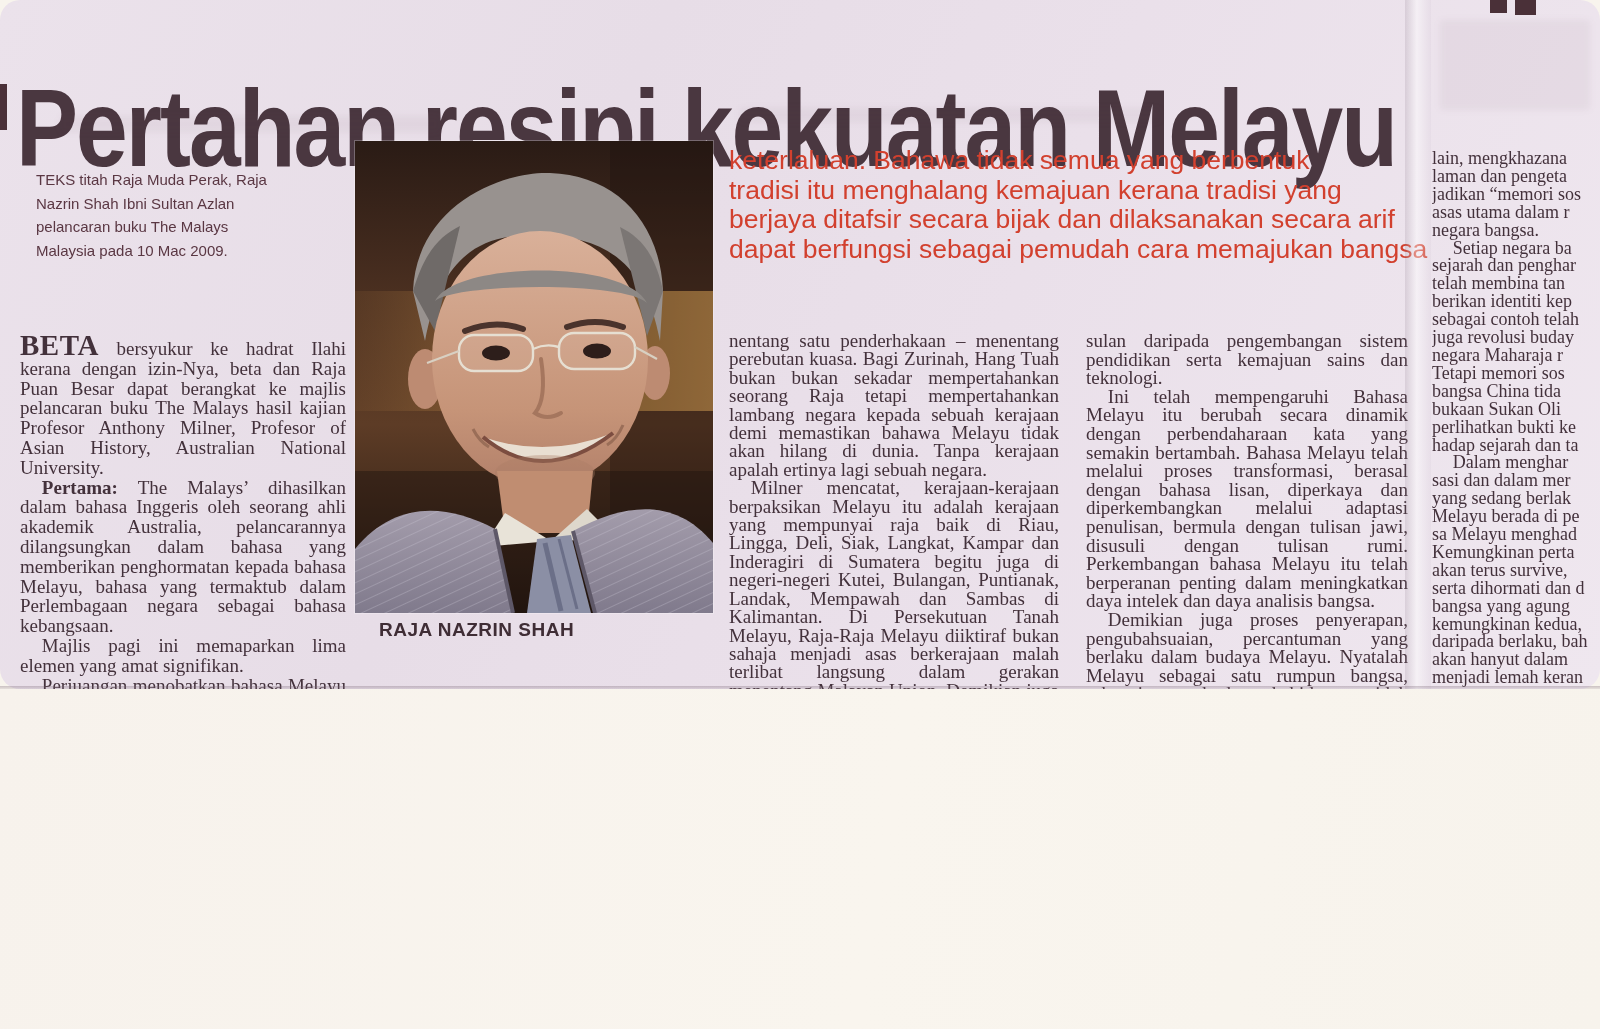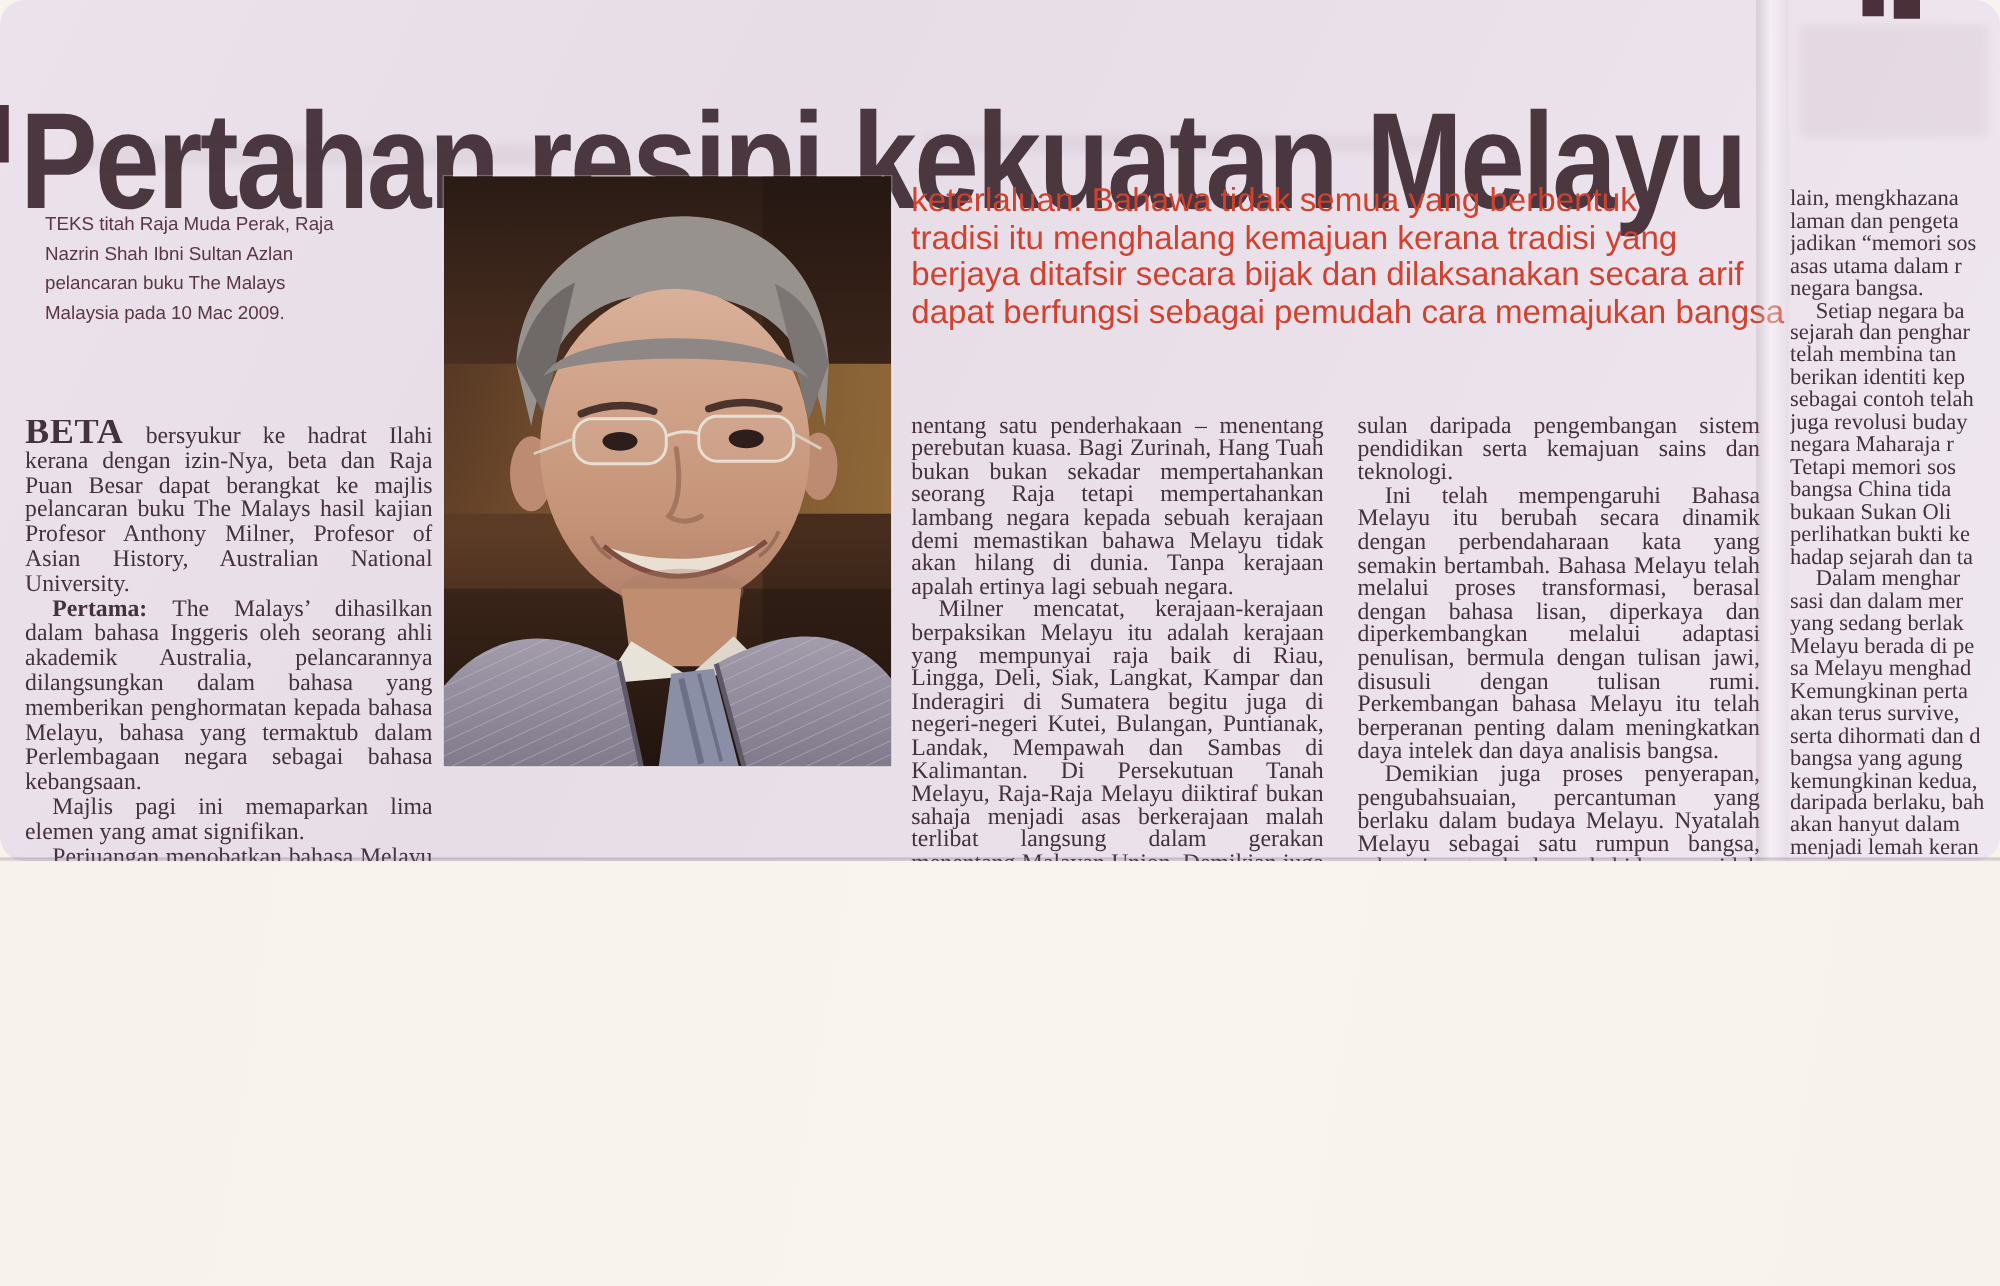--- a/index.html
+++ b/index.html
@@ -156,20 +156,21 @@
         <line x1="190" y1="402" x2="206" y2="470" stroke="#6b6f88" stroke-width="5"></line>
         <line x1="204" y1="398" x2="222" y2="468" stroke="#6b6f88" stroke-width="3"></line>
 
         <path d="M0,472 L0,408 C40,360 90,362 140,388 L158,472 Z" fill="url(#suitGrad)"></path>
         <path d="M0,472 L0,408 C40,360 90,362 140,388 L158,472 Z" fill="url(#pin)"></path>
         <path d="M358,472 L358,402 C320,356 270,362 218,390 L240,472 Z" fill="url(#suitGrad)"></path>
         <path d="M358,472 L358,402 C320,356 270,362 218,390 L240,472 Z" fill="url(#pin)"></path>
         <path d="M140,388 L158,472" stroke="#5e5868" stroke-width="4"></path>
         <path d="M218,390 L240,472" stroke="#5e5868" stroke-width="4"></path>
       </svg>
+      <figcaption class="photo-caption">RAJA NAZRIN SHAH</figcaption>
     </figure>
 
     <div class="pull-quote">
         <p><span>keterlaluan. Bahawa tidak semua yang berbentuk</span></p>
         <p><span>tradisi itu menghalang kemajuan kerana tradisi yang</span></p>
         <p><span>berjaya ditafsir secara bijak dan dilaksanakan secara arif</span></p>
         <p><span>dapat berfungsi sebagai pemudah cara memajukan bangsa</span></p>
       </div>
 
     <div class="col" id="col1">

